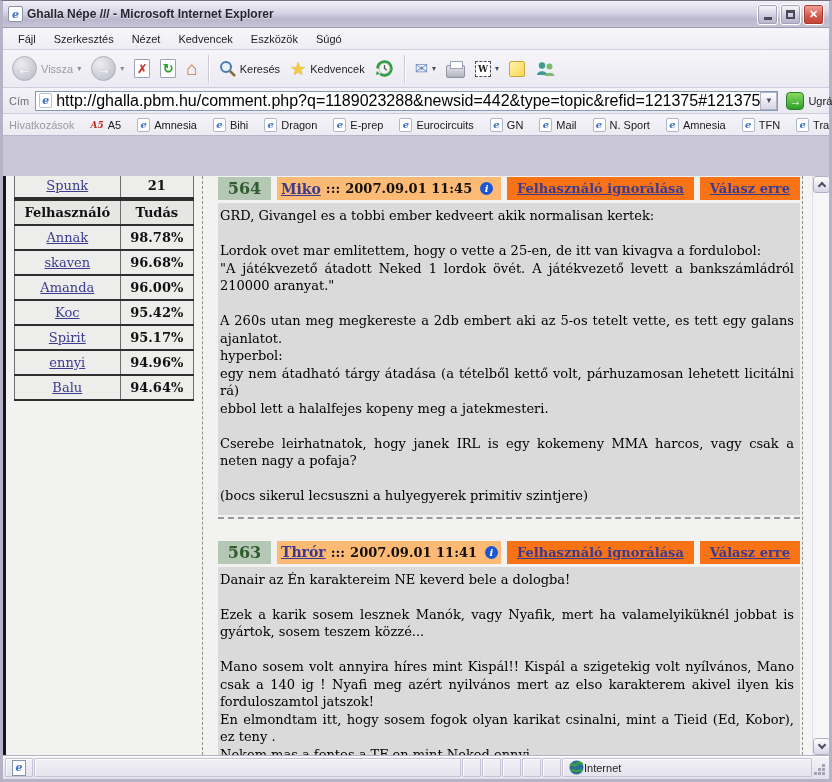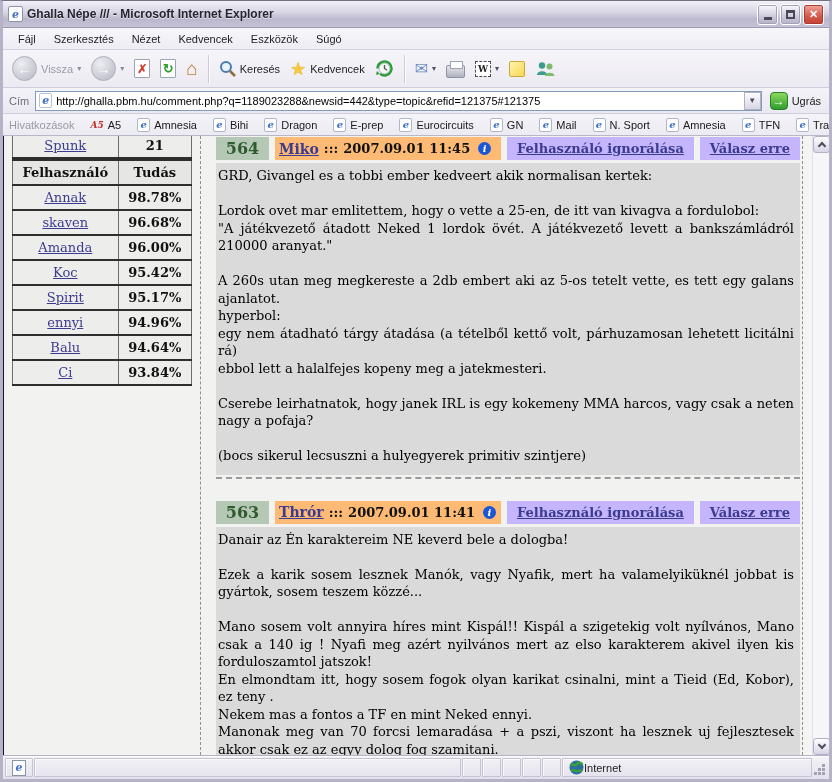--- a/index.html
+++ b/index.html
@@ -64,41 +64,41 @@
     border:1px solid #C9A73A; border-radius:2px; }
 
   
   .addressbar { height:26px; flex:0 0 26px; display:flex; align-items:center; gap:4px;
     background:linear-gradient(#F4F3F8,#EAE8F1); border-bottom:1px solid #CFCCDD; padding:0 4px; }
   .addr-label { color:#6F6E7A; padding:0 2px; }
   .addr-field { flex:1; height:20px; background:#fff; border:1px solid #7F9DB9;
     display:flex; align-items:center; padding-left:3px; }
   .addr-ieicon { width:13px; height:15px; background:#fff; border:1px solid #B7C2D4; border-radius:2px;
     display:flex; align-items:center; justify-content:center; margin-right:4px; flex:0 0 13px; }
-  .addr-url { flex:1; font-size:11px; color:#000; white-space:nowrap; overflow:hidden; }
+  .addr-url { flex:1; font-size:16px; color:#000; white-space:nowrap; overflow:hidden; }
   .addr-drop { width:17px; height:18px; background:linear-gradient(#FDFDFE,#D8D6E6);
     border:1px solid #B3B0C6; display:flex; align-items:center; justify-content:center;
     font-size:8px; color:#47505E; }
   .go-btn { display:flex; align-items:center; gap:4px; padding:0 4px; }
   .go-icon { width:18px; height:18px; border-radius:4px; background:linear-gradient(#8BD95C,#2F9E2F);
     border:1px solid #2A7E2A; color:#fff; font-weight:bold; font-size:12px;
     display:flex; align-items:center; justify-content:center; }
 
   
   .linksbar { height:22px; flex:0 0 22px; display:flex; align-items:center;
     background:linear-gradient(#F5F4F9,#ECEAF2); border-bottom:1px solid #B9B6C9; padding-left:4px; overflow:hidden; }
   .links-label { color:#9A99A5; padding:0 8px 0 2px; }
   .link-item { display:flex; align-items:center; gap:4px; padding:0 8px; white-space:nowrap; }
   .li-ieicon { width:13px; height:14px; background:#fff; border:1px solid #AEB8CB; border-radius:2px;
     display:flex; align-items:center; justify-content:center; }
   .li-ieicon .ie-e { font-size:10px; }
   .a5-logo { font:italic bold 9px "DejaVu Serif",serif; color:#C22B20; }
 
   
-  .content { flex:1; min-height:0; display:flex; background:#F2F2F0; overflow:hidden; border-left:1px solid #0f172a; }
+  .content { flex:1; min-height:0; display:flex; background:#F2F2F0; overflow:hidden; border-left:3px solid #0f172a;margin-top:40px; }
   .sidebar { width:197px; flex:0 0 197px; border-right:1px dashed #8F8F8F; padding:0 6px 0 8px;
     font-family:"DejaVu Serif", serif; overflow:hidden; background:#F2F2F0; }
   .sb-table { width:180px; border-collapse:collapse; background:#EDEDEB; }
   .sb-table td, .sb-table th { border:1px solid #6E6E6E; border-bottom:2px solid #2E2E2E;
     border-top:2px solid #2E2E2E; height:25px; text-align:center; font-size:13px; padding:1px 2px; }
   .sb-table .c1 { width:105px; }
   .sb-table .c2 { width:73px; font-weight:bold; color:#111; }
   .sb-top { margin-top:-4px; }
   .sb-heading { font-size:14px; color:#111; margin:16px 0 9px 2px; }
   a.plink { color:#3B3B8F; text-decoration:underline; }
@@ -107,21 +107,21 @@
   .mainwrap { flex:1; min-width:0; display:flex; overflow:hidden; }
   .main { flex:1; min-width:0; border-right:1px dashed #8F8F8F; padding:1px 2px 0 15px; overflow:hidden;
     font-family:"DejaVu Serif", serif; }
   .post { margin-bottom:0; }
   .post-head { display:flex; gap:6px; height:23px; margin-bottom:3px; }
   .ph-num { flex:0 0 53px; background:#B5C8B5; color:#2F5B2F; font-weight:bold; font-size:16px;
     display:flex; align-items:center; justify-content:center; }
   .ph-main { flex:1; background:#fdba74; display:flex; align-items:center; padding-left:4px; gap:5px;
     font-size:13px; min-width:0; }
   .ph-main .sep-date { font-weight:bold; color:#111; white-space:nowrap; }
-  .ph-link { background:#c4b5fd; display:flex; align-items:center; justify-content:center;
+  .ph-link { background:#f97316; display:flex; align-items:center; justify-content:center;
     padding:0 10px; font-size:13px; font-weight:bold; white-space:nowrap; }
   .ph-author { font-weight:bold; font-size:14px; }
   .info-icon { width:13px; height:13px; border-radius:50%; background:#1A56D6; color:#fff;
     font:italic bold 10px "DejaVu Serif",serif; display:inline-flex; align-items:center;
     justify-content:center; margin-left:3px; flex:0 0 13px; }
   .post-body { background:#DADADA; color:#000; font-size:13px; line-height:17.5px;
     padding:4px 6px 10px 2px; white-space:pre-wrap; text-align:justify; }
   .post-sep { border:0; border-top:2px dashed #9A9A9A; margin:2px 0 0 0; }
   .post-gap { height:22px; }
 
@@ -375,24 +375,20 @@
               <td class="c1"><a class="plink" href="#">Spirit</a></td>
               <td class="c2">95.17%</td>
             </tr>
         <tr>
               <td class="c1"><a class="plink" href="#">ennyi</a></td>
               <td class="c2">94.96%</td>
             </tr>
         <tr>
               <td class="c1"><a class="plink" href="#">Balu</a></td>
               <td class="c2">94.64%</td>
-            </tr>
-        <tr>
-              <td class="c1"><a class="plink" href="#">Ci</a></td>
-              <td class="c2">93.84%</td>
             </tr>
       </tbody>
         </table>
     </div>
 
     <div class="mainwrap">
       <div class="main">
 
         <div class="post">
           <div class="post-head">

